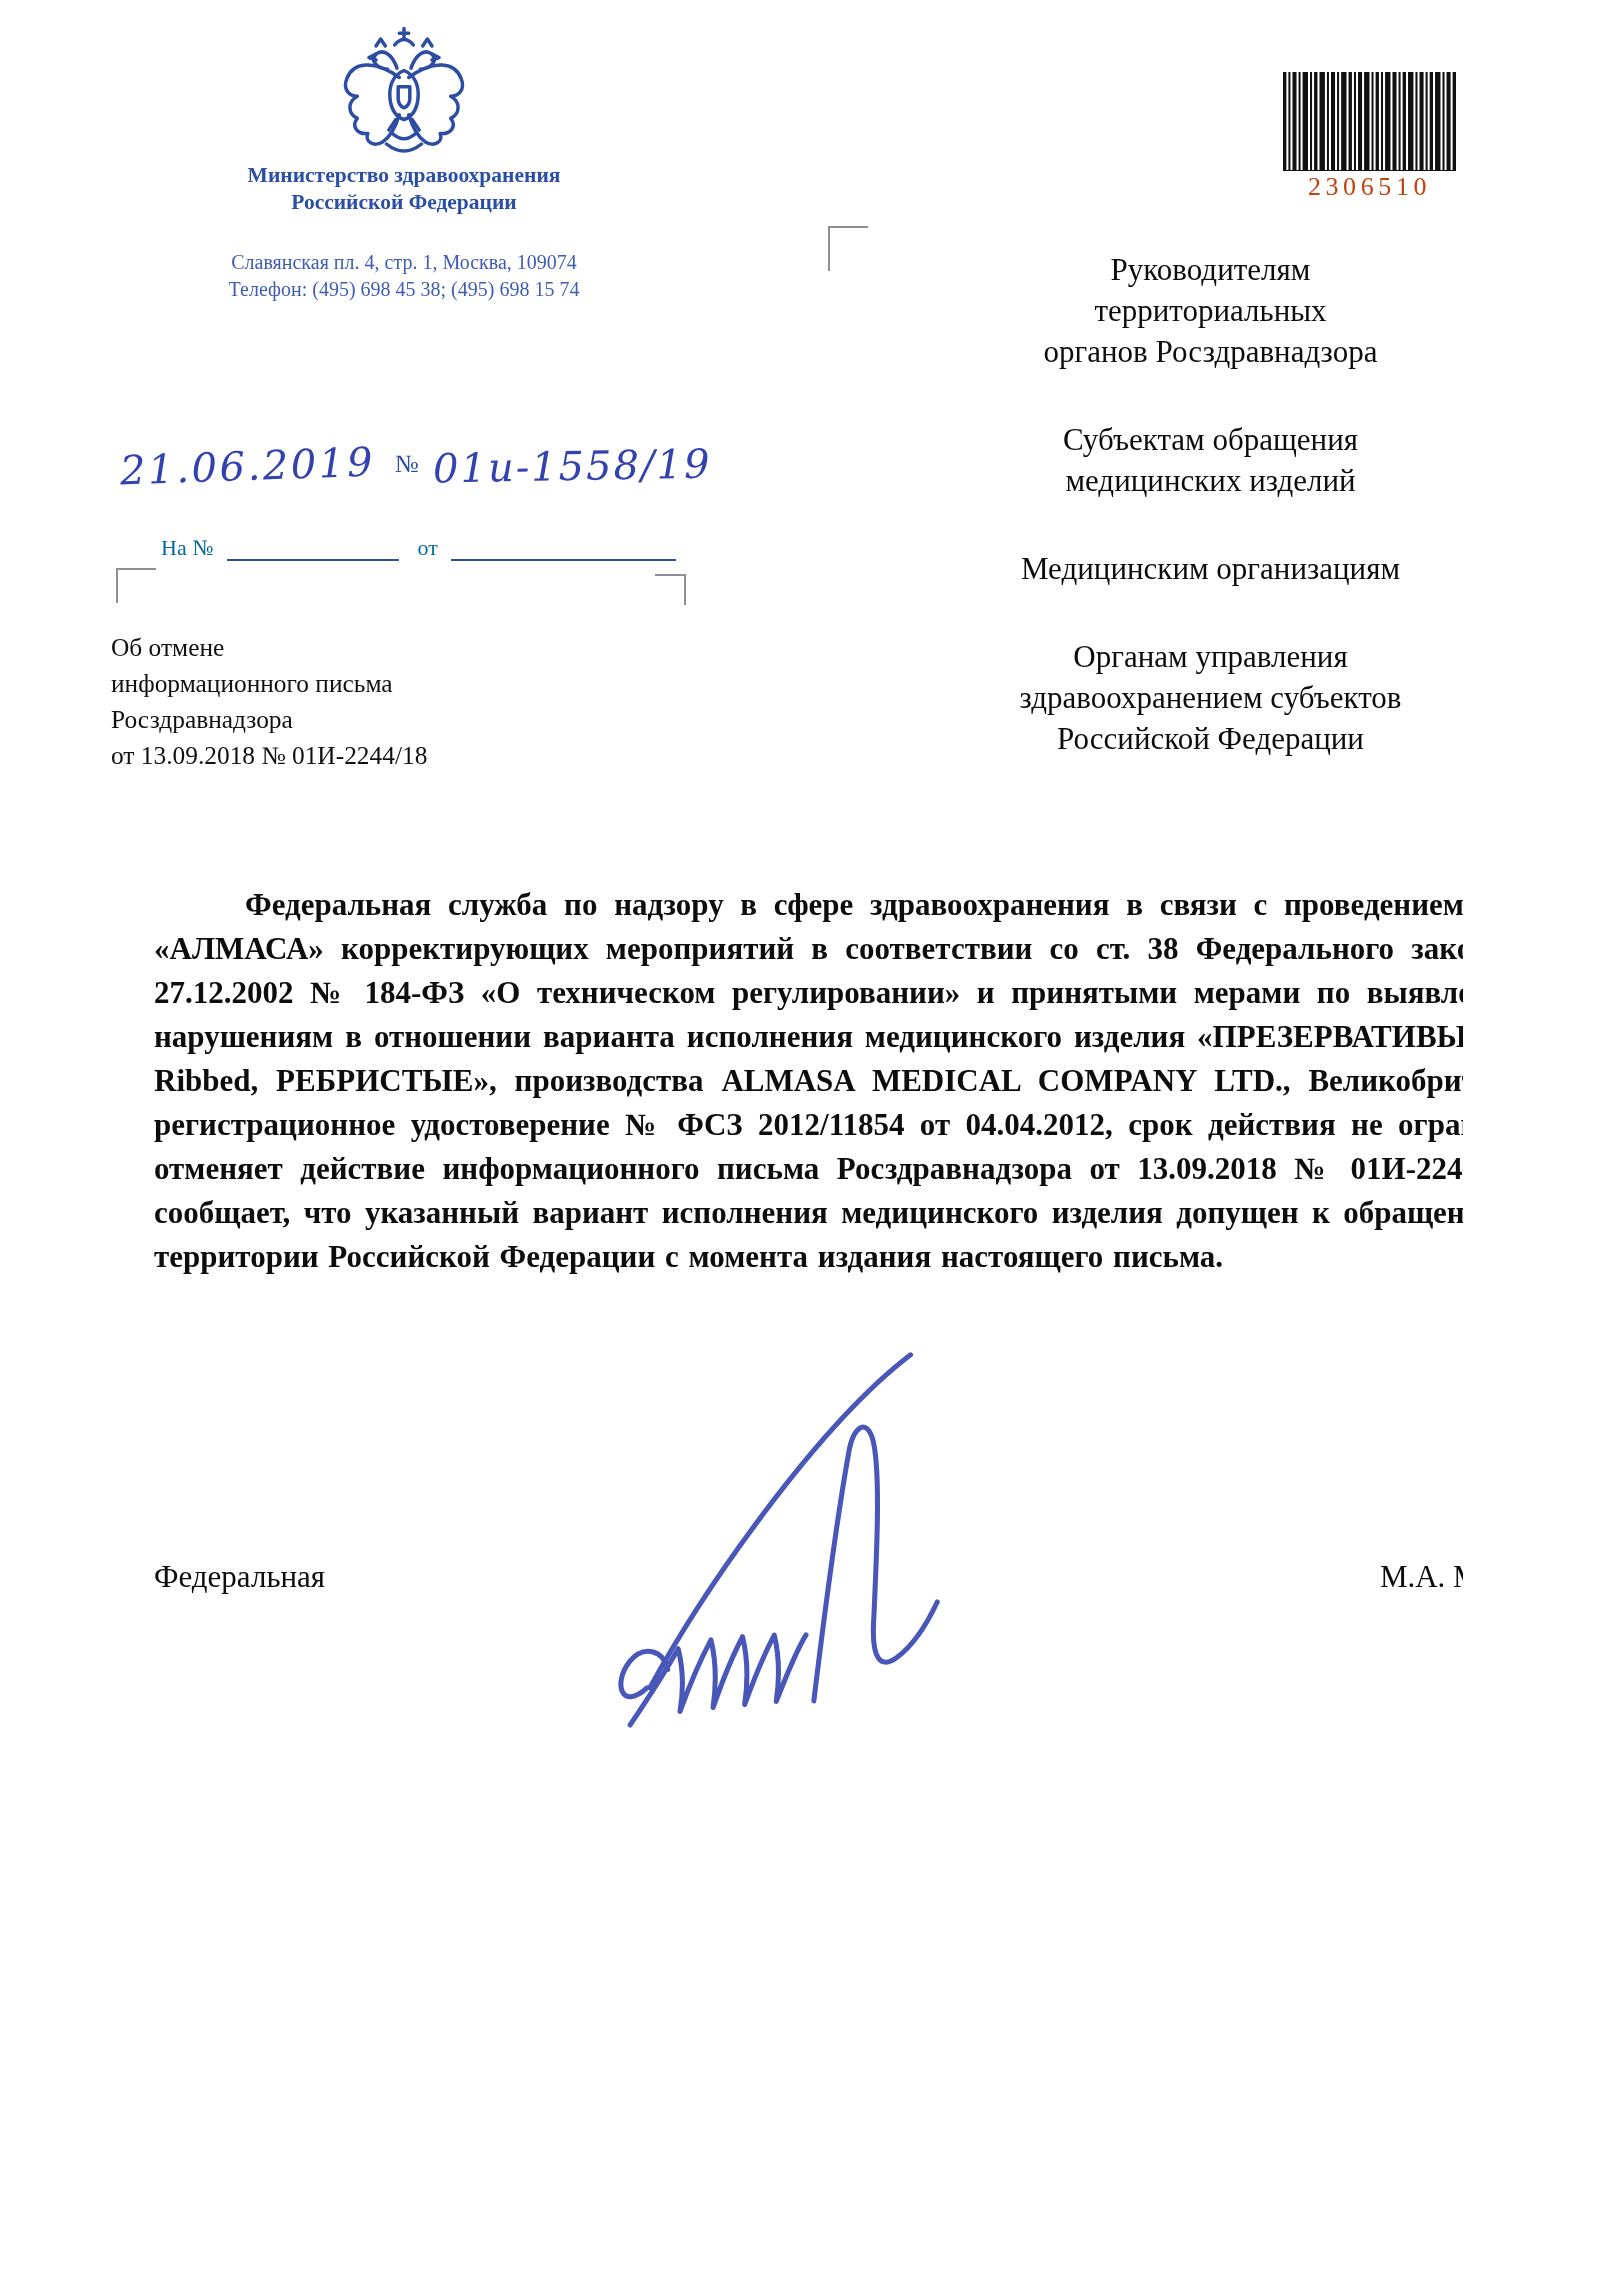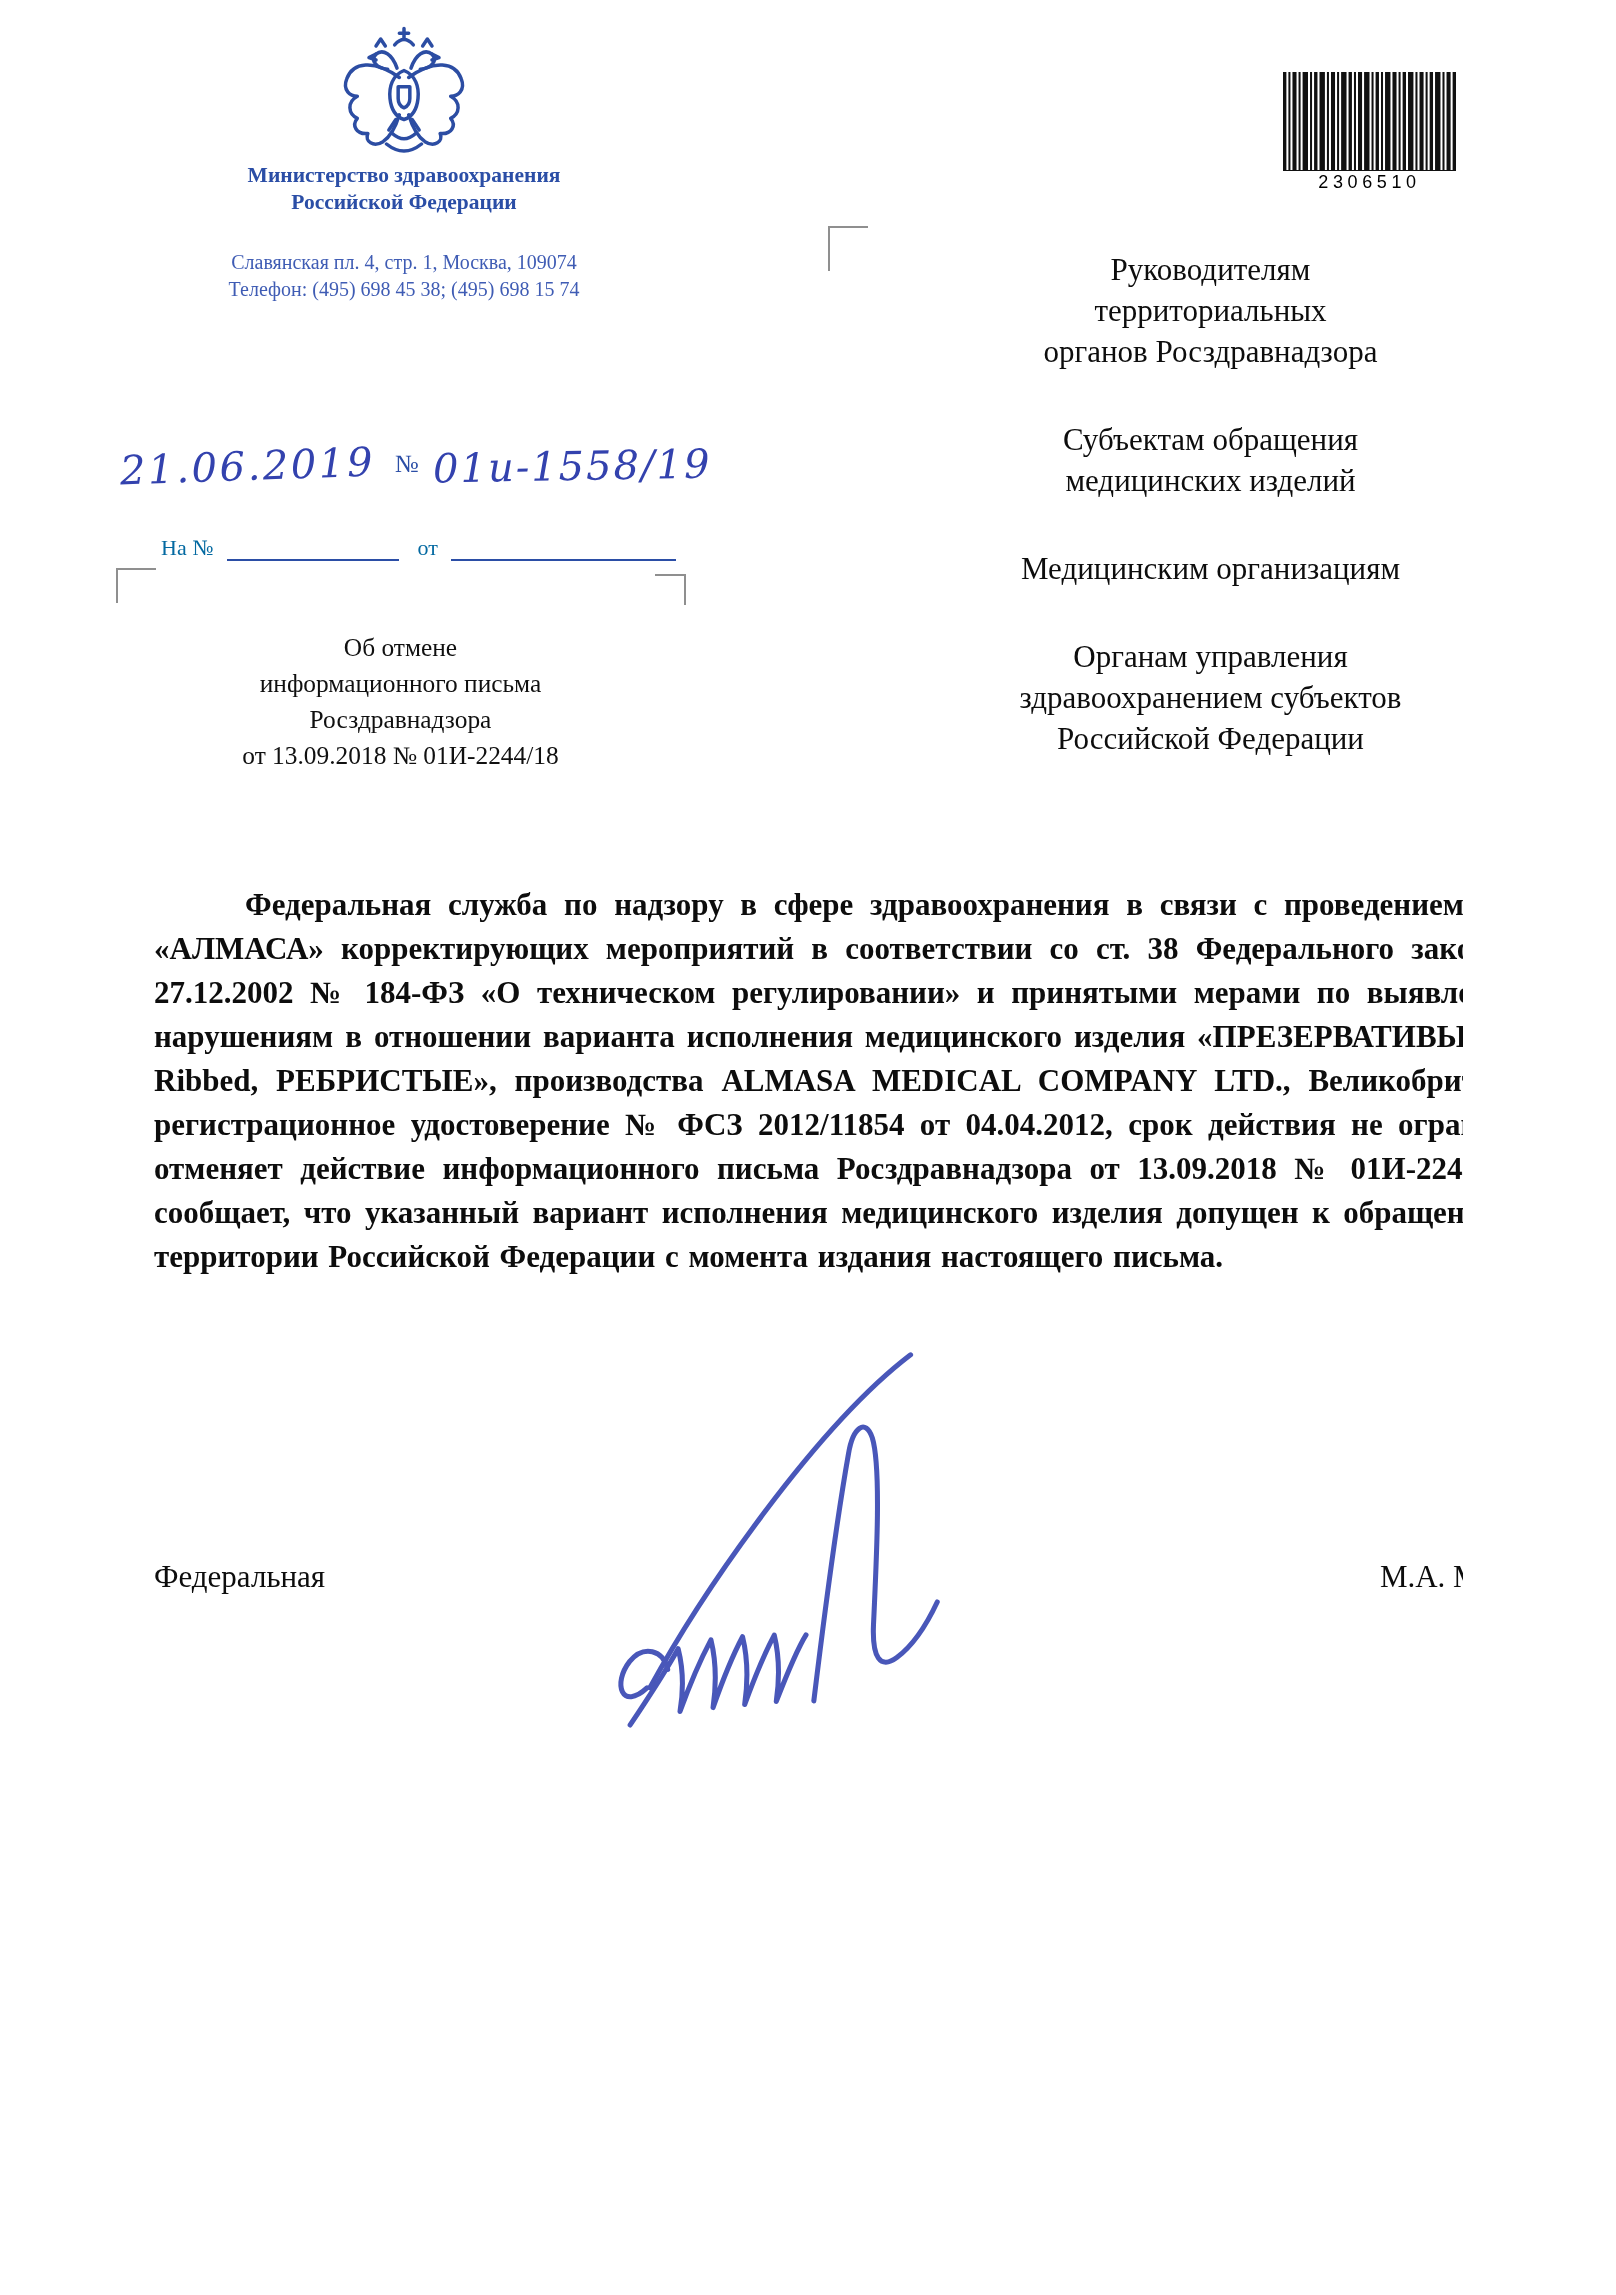--- a/index.html
+++ b/index.html
@@ -62,38 +62,38 @@
   .c-tl{border-top:2px solid #8f8f8f;border-left:2px solid #8f8f8f;}
   .c-tr{border-top:2px solid #8f8f8f;border-right:2px solid #8f8f8f;}
   .corner-a{left:828px;top:226px;width:38px;height:43px;}
   .corner-b{left:1507px;top:229px;width:26px;height:34px;}
   .corner-c{left:116px;top:568px;width:38px;height:33px;}
   .corner-d{left:655px;top:574px;width:29px;height:29px;}
   
   .barcode-wrap{position:absolute;left:1283px;top:72px;width:173px;text-align:center;}
   .barcode-svg{width:173px;height:98px;display:block;}
   .barcode-num{
-    font-family:Liberation Sans, sans-serif;
-    font-size:18px;letter-spacing:4.6px;color:#000000;
+    font-family:Liberation Serif, serif;
+    font-size:26px;letter-spacing:4.6px;color:#c2410c;
     border-top:1.3px solid #111;padding-top:1.3px;margin-top:0;
   }
   
   .recipients{
     position:absolute;left:885px;top:249px;width:651px;
     text-align:center;
   }
   .recipient-item{
     white-space:pre-line;
     font-size:31px;line-height:41px;color:#0d0d0d;
     margin-bottom:47px;
   }
   
   .subject{
     position:absolute;left:111px;top:629px;width:579px;
-    text-align:center;white-space:pre-line;
+    text-align:left;white-space:pre-line;
     font-size:25.4px;line-height:36px;color:#101010;
   }
   
   .body-text{
     position:absolute;left:154px;top:883px;width:1399px;
     font-size:31px;line-height:44px;
     text-align:justify;text-indent:91px;
     color:#0d0d0d;word-spacing:2px;font-weight:bold;
   }
   

